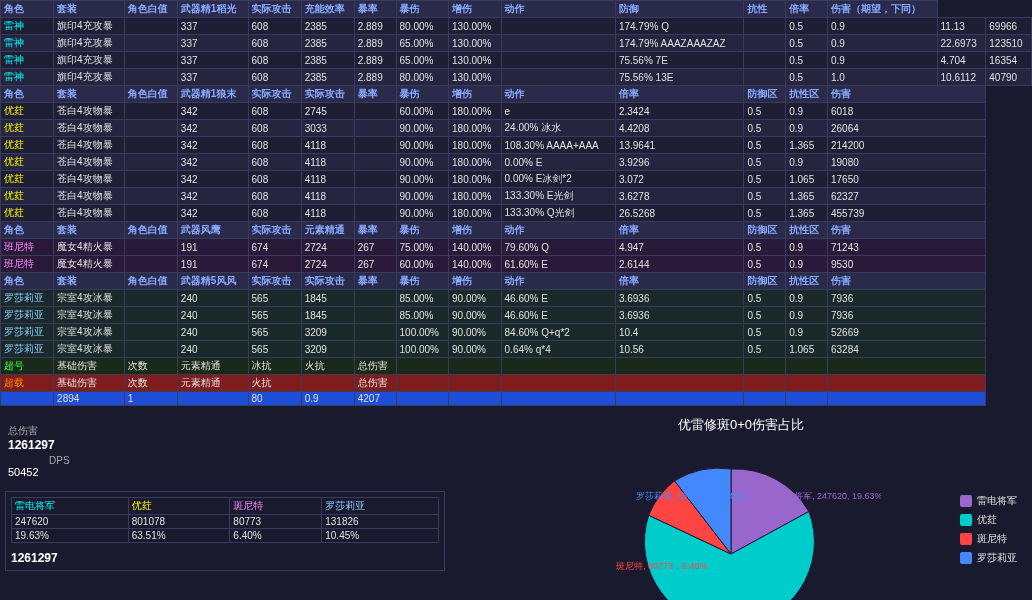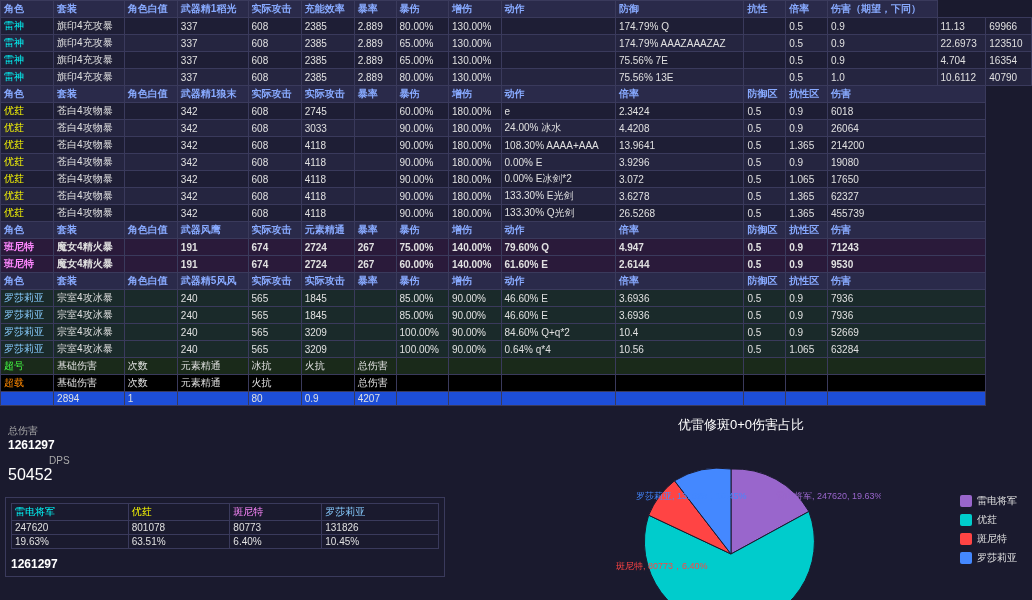--- a/index.html
+++ b/index.html
@@ -64,41 +64,41 @@
       font-size: 10px;
     }
     
     .total-dmg-section {
       margin-top: 5px;
       padding: 3px;
     }
     .total-label { color: #aaaaaa; font-size: 10px; }
     .total-value { color: #ffffff; font-size: 12px; font-weight: bold; }
     .dps-label { color: #aaaaaa; font-size: 10px; margin-top: 3px; padding-left: 41px; }
-    .dps-value { color: #ffffff; font-size: 16px; }
+    .dps-value { color: #ffffff; font-size: 11px; }
     
     .chart-title {
       color: #ffffff;
       font-size: 13px;
       text-align: center;
       margin-bottom: 20px;
     }
     .legend-item {
       display: flex;
       align-items: center;
       margin-bottom: 5px;
       font-size: 10px;
     }
     .legend-color {
       width: 12px;
       height: 12px;
       margin-right: 5px;
       border-radius: 2px;
     }
-    .purple-row { background: #2a1a3a; font-weight: bold; }
+    .purple-row { background: #2a1a3a; }
     .teal-row { background: #1a2a2a; }
   </style>
 </head>
 <body>
 
 <div class="main-container">
 
   <table class="top-table">
     <tbody>
 
@@ -459,21 +459,21 @@
         <td>火抗</td>
         <td>总伤害</td>
         <td></td>
         <td></td>
         <td></td>
         <td></td>
         <td></td>
         <td></td>
         <td colspan="2"></td>
       </tr>
-      <tr style="background:#000000;border-radius:8px;">
+      <tr style="background:#7f1d1d;border-radius:8px;">
         <td class="orange">超载</td>
         <td>基础伤害</td>
         <td>次数</td>
         <td>元素精通</td>
         <td>火抗</td>
         <td></td>
         <td>总伤害</td>
         <td></td>
         <td></td>
         <td></td>

